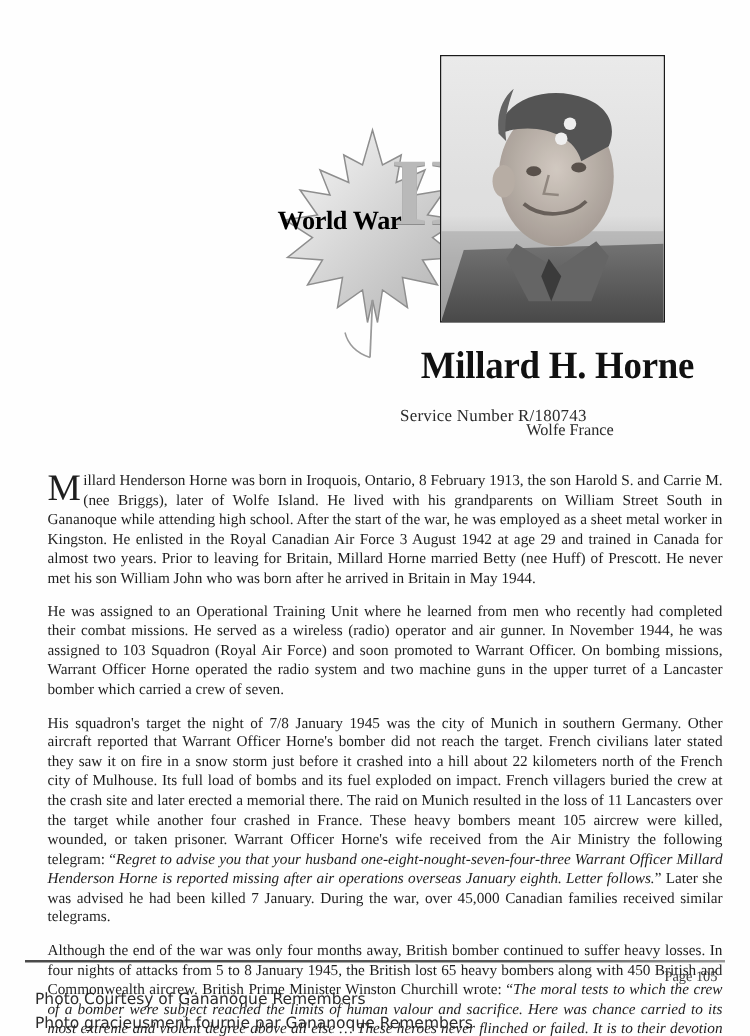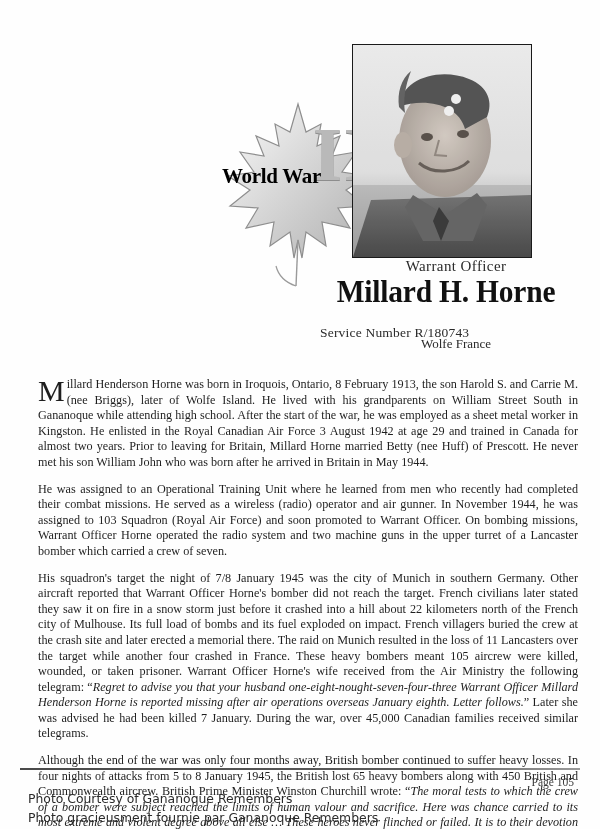--- a/index.html
+++ b/index.html
@@ -228,21 +228,20 @@
         <ellipse cx="74" cy="92" rx="6" ry="4" fill="#4f4740"></ellipse>
         <ellipse cx="110" cy="89" rx="6" ry="4" fill="#4f4740"></ellipse>
         <path d="M66 118 C80 130 104 128 116 116" stroke="#5e564f" stroke-width="3" fill="none"></path>
         <path d="M86 95 L82 110 L94 111" stroke="#8a8078" stroke-width="2" fill="none"></path>
         <path d="M60 150 L92 170 L124 148 L134 160 L120 196 L70 196 L52 162 Z" fill="#5c5c5c"></path>
         <path d="M86 162 L96 176 L88 196 L80 176 Z" fill="#2f2f2f"></path>
         <rect x="0" y="0" width="178" height="212" fill="#ffffff" opacity="0.06"></rect>
       </svg>
     </div>
 
-    <div class="rank">Warrant Officer</div>
     <div class="fullname">Millard H. Horne</div>
     <div class="servicenum">Service Number R/180743</div>
     <div class="kia">
       <div>Wolfe France</div>
     </div>
   </div>
 
   <div class="body-copy" id="body-copy">
       <p class="dropcap-para">Millard Henderson Horne was born in Iroquois, Ontario, 8 February 1913, the son Harold S. and Carrie M. (nee Briggs), later of Wolfe Island. He lived with his grandparents on William Street South in Gananoque while attending high school.  After the start of the war, he was employed as a sheet metal worker in Kingston. He enlisted in the Royal Canadian Air Force 3 August 1942 at age 29 and trained in Canada for almost two years. Prior to leaving for Britain, Millard Horne married Betty (nee Huff) of Prescott. He never met his son William John who was born after he arrived in Britain in May 1944.</p>
       <p>He was assigned to an Operational Training Unit where he learned from men who recently had completed their combat missions. He served as a wireless (radio) operator and air gunner. In November 1944, he was assigned to 103 Squadron (Royal Air Force) and soon promoted to Warrant Officer. On bombing missions, Warrant Officer Horne operated the radio system and two machine guns in the upper turret of a Lancaster bomber which carried a crew of seven.</p>

